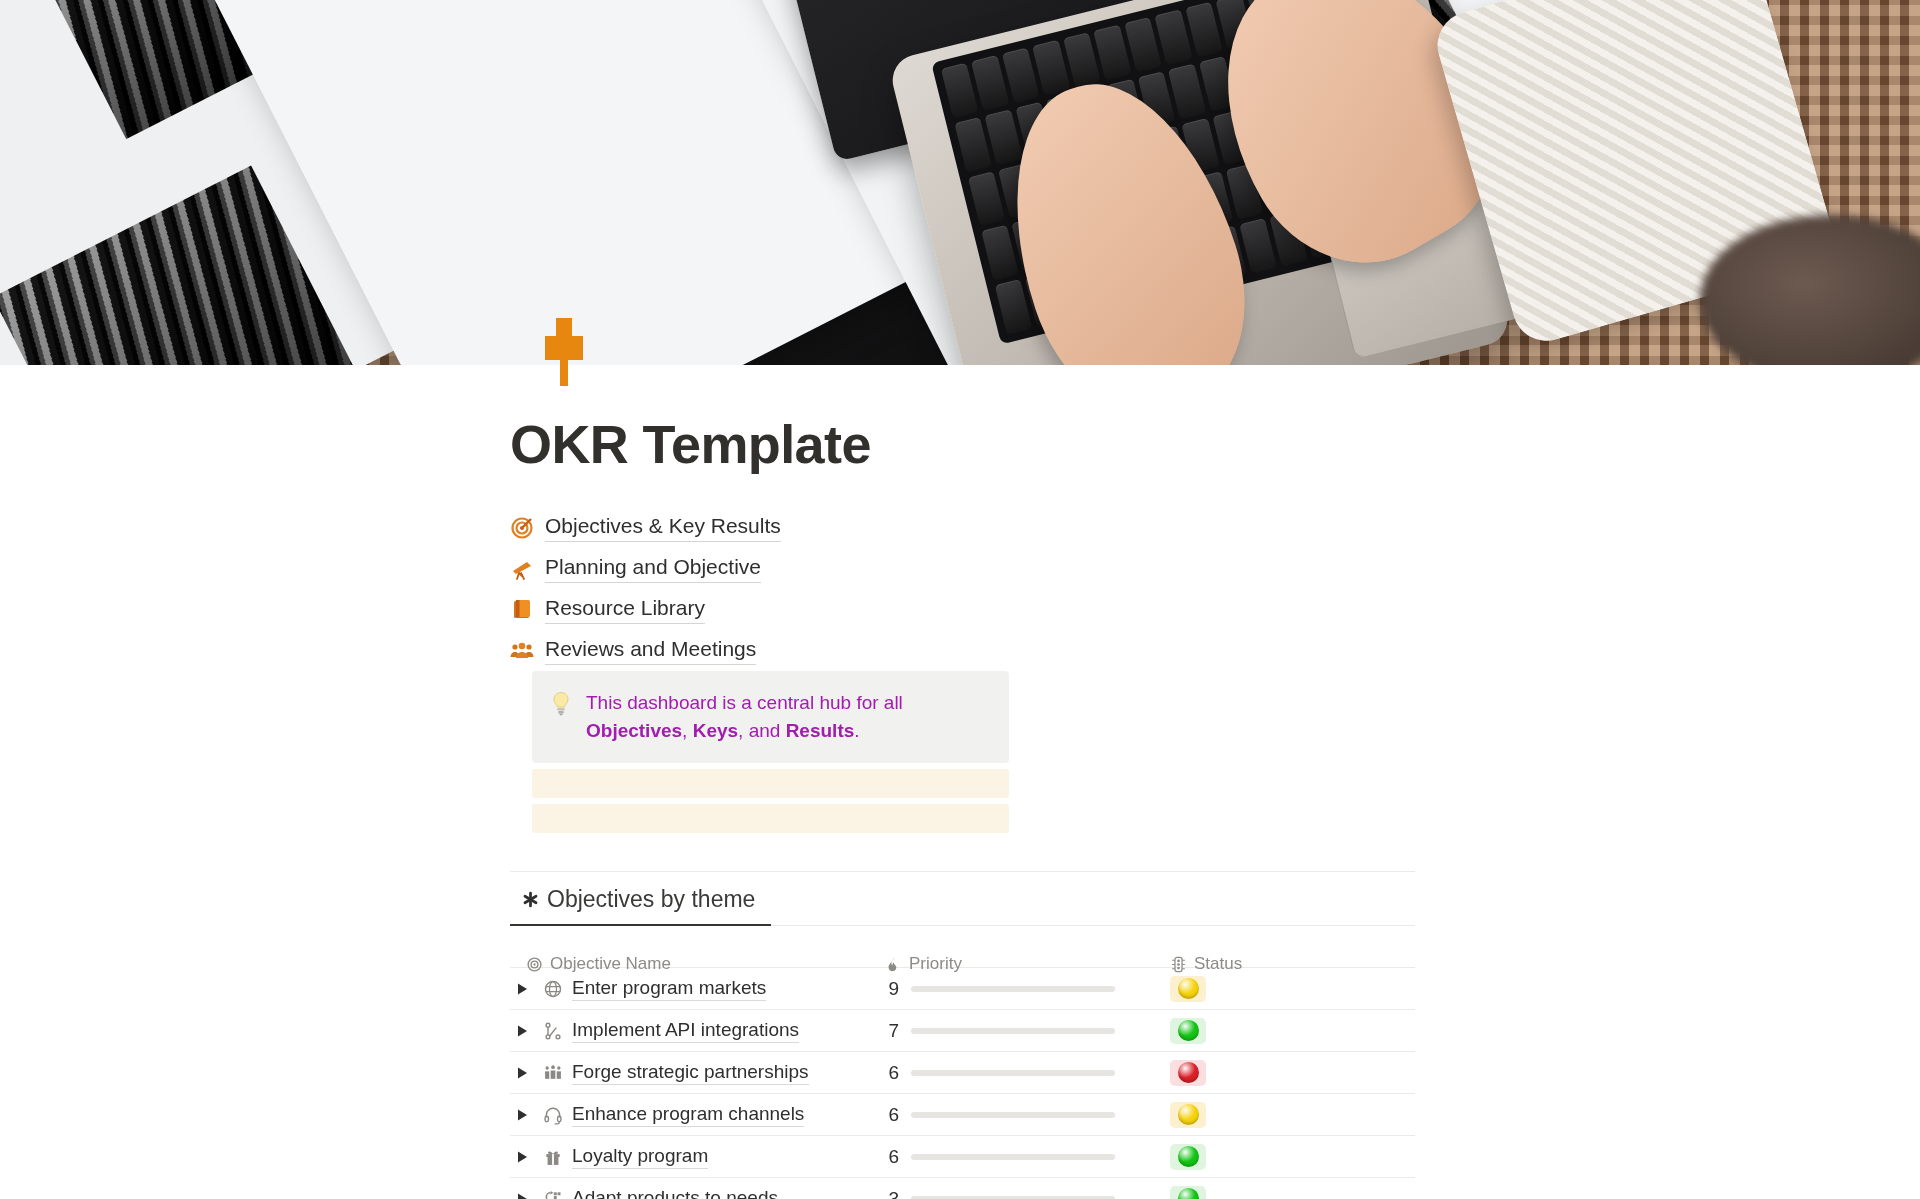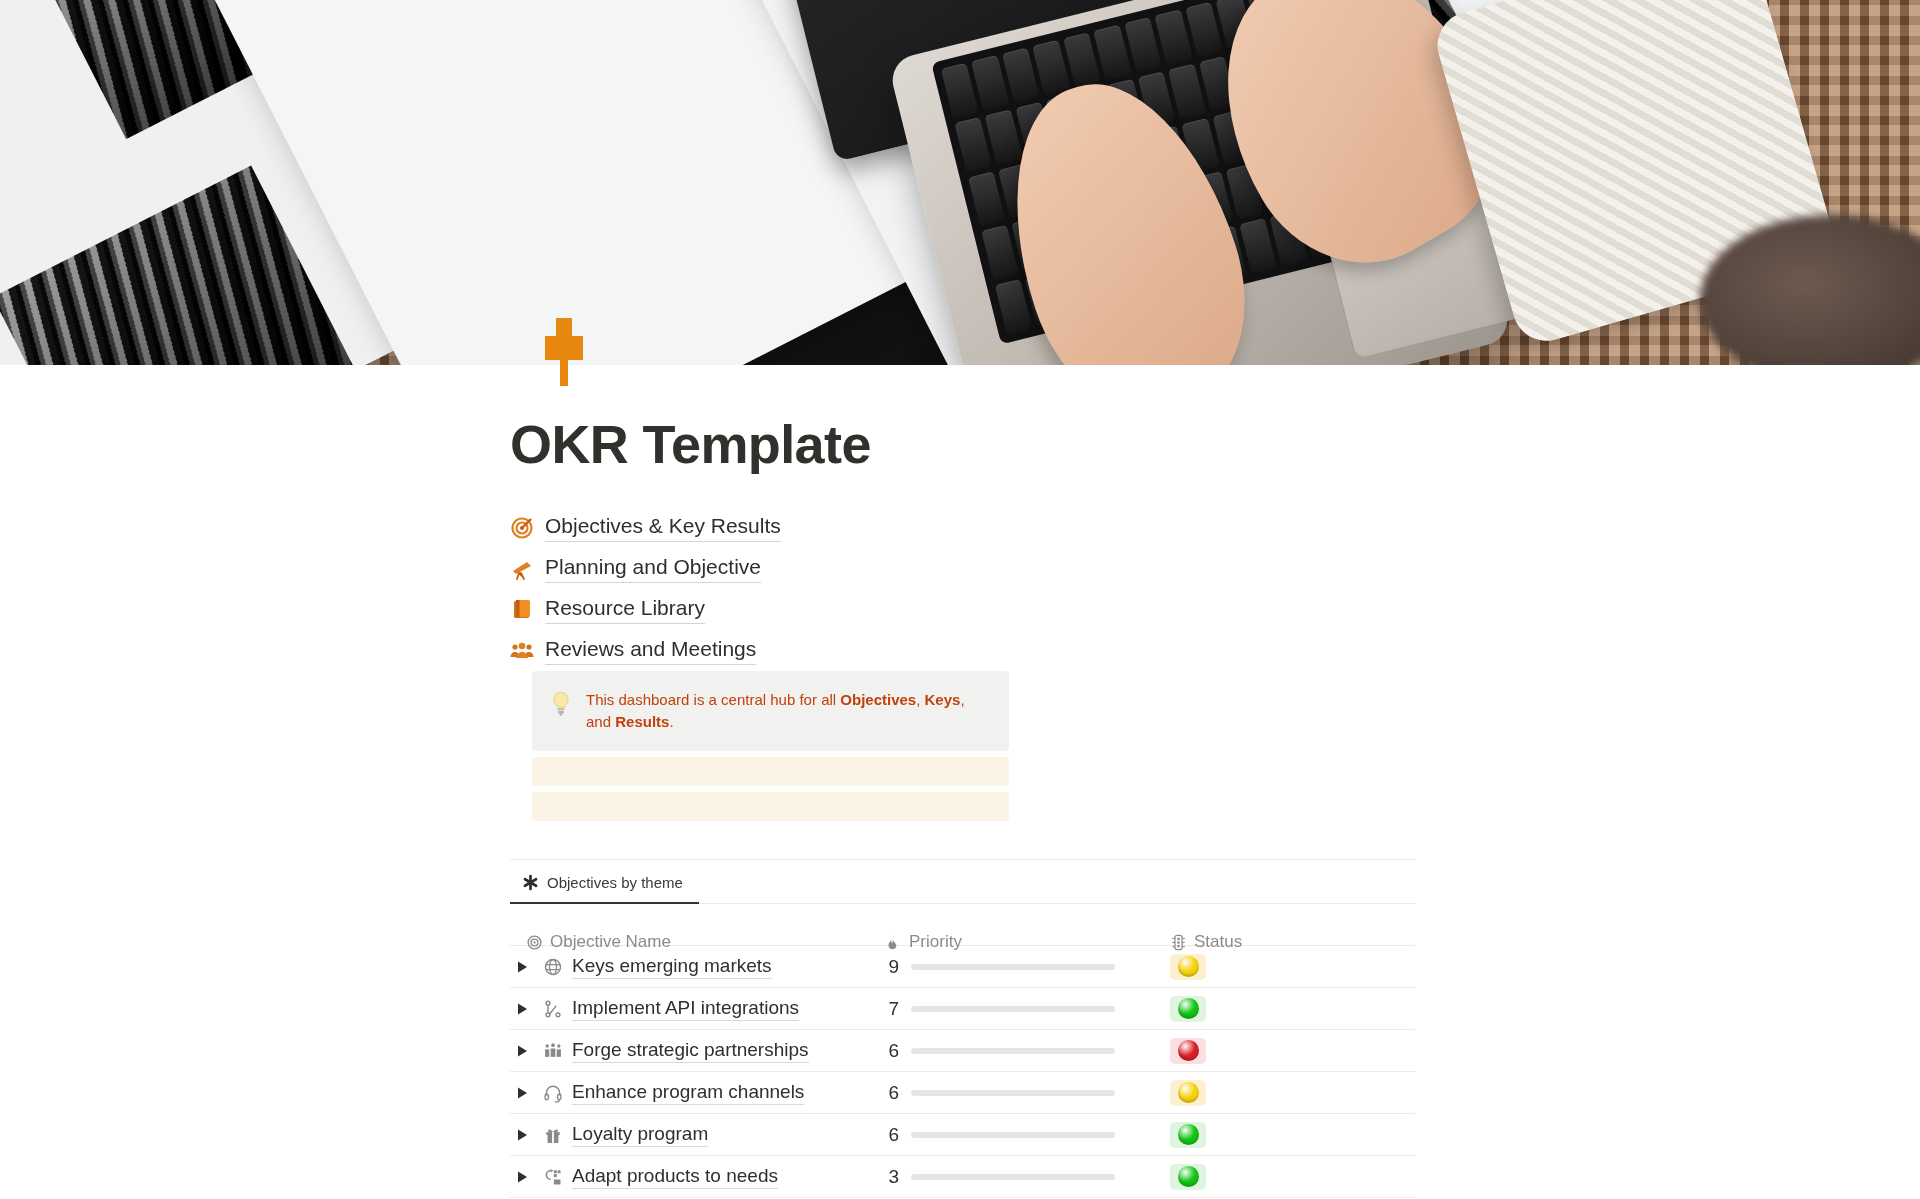--- a/index.html
+++ b/index.html
@@ -212,42 +212,42 @@
 
   .callout {
     background: #f1f1ef;
     border-radius: 4px;
     padding: 18px 20px 18px 18px;
     display: flex;
     gap: 14px;
     width: 477px;
   }
   .callout-text {
-    font-size: 15px;
+    font-size: 19px;
     line-height: 1.48;
-    color: #c2410c;
+    color: #a21caf;
   }
   .callout-text b { font-weight: 700; }
   .cream-block {
     width: 477px;
     height: 29px;
     background: #fbf3e3;
     margin-top: 6px;
     border-radius: 3px;
   }
 
   
   .table-wrap { width: 905px; margin-top: 38px; }
   .hr-top { height: 1px; background: #eceae6; }
 
   .tabs { display: flex; border-bottom: 1px solid #eceae6; }
   .tab {
     display: flex; align-items: center; gap: 8px;
     padding: 14px 16px 11px 12px;
-    font-size: 15px;
+    font-size: 23px;
     color: #3a3a38;
     border-bottom: 2px solid #37352f;
     margin-bottom: -1px;
   }
   .tab-icon { width: 17px; height: 17px; display:block; }
 
   .thead {
     display: flex;
     align-items: center;
     height: 42px;
@@ -512,21 +512,21 @@
         <span class="toggle">
           <svg width="11" height="12" viewBox="0 0 11 12">
               <path d="M1 0.5 L10 6 L1 11.5 Z" fill="#2f2f2f"></path>
             </svg>
         </span>
         <svg class="row-icon" viewBox="0 0 24 24">
           <circle cx="12" cy="12" r="9" fill="none" stroke="#8b8985" stroke-width="1.7"></circle>
           <ellipse cx="12" cy="12" rx="4.2" ry="9" fill="none" stroke="#8b8985" stroke-width="1.5"></ellipse>
           <path d="M3.3 9h17.4M3.3 15h17.4" stroke="#8b8985" stroke-width="1.5"></path>
         </svg>
-        <span class="row-label">Keys emerging markets</span>
+        <span class="row-label">Enter program markets</span>
       </div>
       <div class="cell-prio">
         <span class="prio-num">9</span>
         <span class="bar"><span class="bar-fill" style="width: 90%;"></span></span>
       </div>
       <div class="cell-stat">
         <span class="badge" style="background: rgb(252, 240, 207);">
             <span class="dot" style="background: radial-gradient(circle at 35% 30%, rgba(255, 255, 255, 0.8) 0%, rgb(245, 210, 12) 48%, rgb(245, 210, 12) 100%); box-shadow: rgba(0, 0, 0, 0.22) 0px -2px 3px inset;"></span>
           </span>
       </div>

